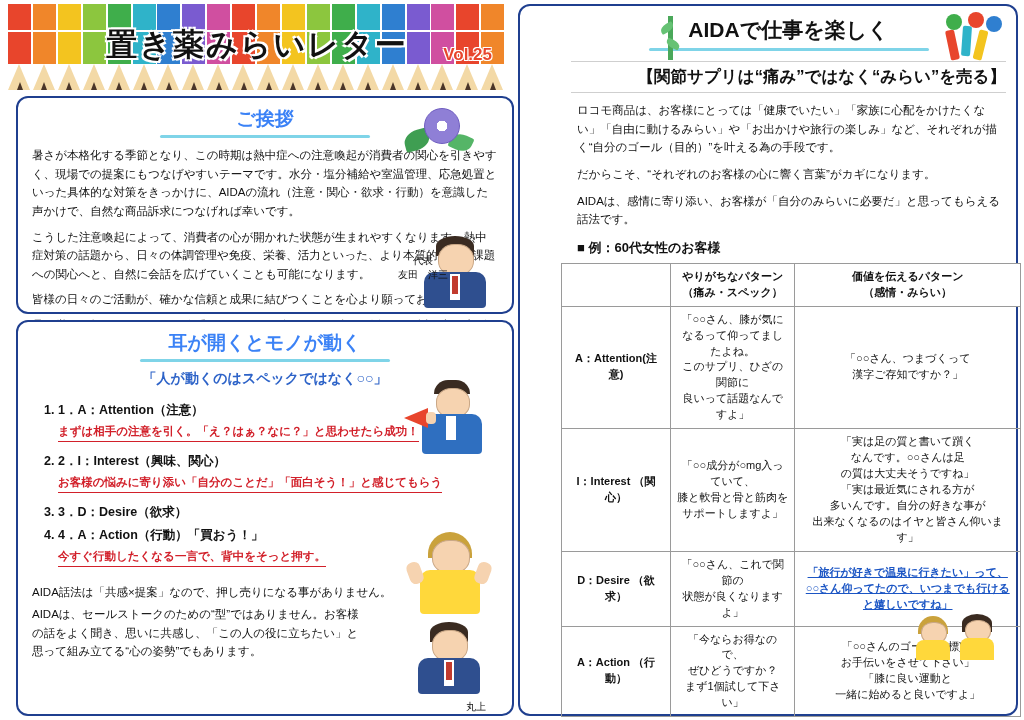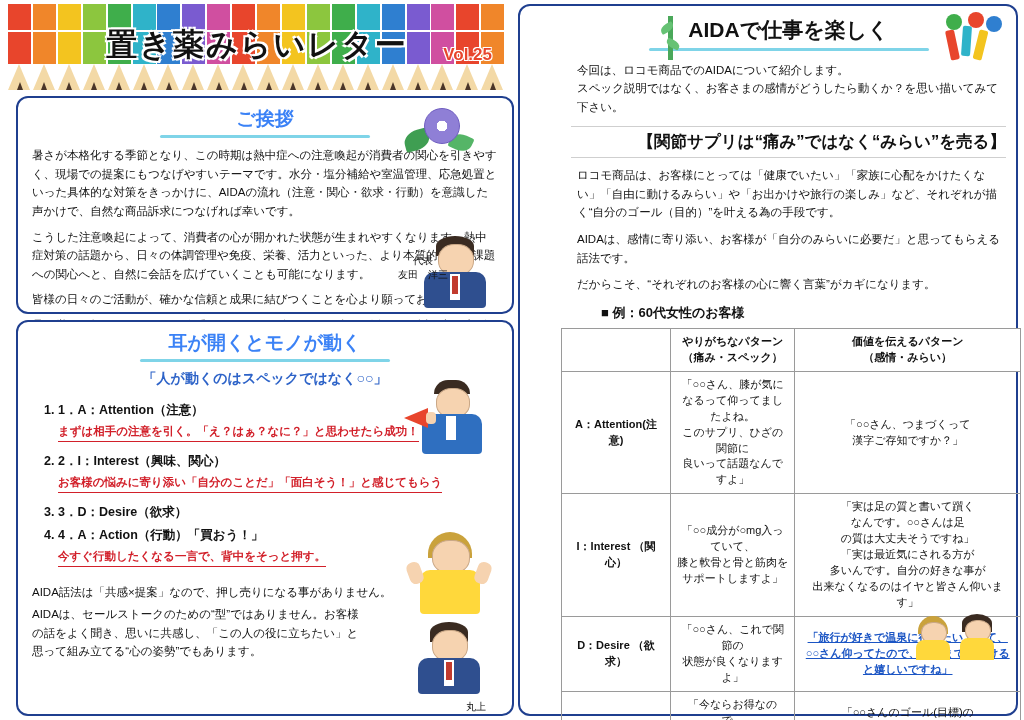--- a/index.html
+++ b/index.html
@@ -78,21 +78,21 @@
   .r-title{
     text-align:center;font-weight:bold;font-size:21px;padding-top:10px;
   }
   .r-title .ul{width:280px;height:3px;background:#7fd4e8;margin:4px auto 0;border-radius:2px;}
   .r-intro{font-size:11.5px;line-height:1.6;padding:10px 16px 0 16px;}
   .r-head2{
     text-align:right;font-weight:bold;font-size:16.5px;margin:10px 10px 0 10px;padding:4px 0;
     border-top:1px solid #cfcfcf;border-bottom:1px solid #cfcfcf;
   }
   .r-para{font-size:11.5px;line-height:1.62;padding:8px 16px 0 16px;}
-  .r-example{font-size:13px;font-weight:bold;padding:10px 16px 4px 16px;margin-left:24px;}
+  .r-example{font-size:13px;font-weight:bold;padding:10px 16px 4px 16px;}
 
   table.aida-table{
     border-collapse:collapse;width:460px;margin:2px auto 0 auto;font-size:11px;
   }
   table.aida-table th, table.aida-table td{
     border:1px solid #9a9a9a;padding:5px 6px;vertical-align:middle;text-align:center;line-height:1.45;
   }
   table.aida-table th{font-weight:bold;font-size:11px;background:#fff;}
   table.aida-table td.rowlab{width:96px;font-weight:bold;text-align:center;font-size:11px;}
   .blue-u{color:#1b55c4;text-decoration:underline;font-weight:bold;}
@@ -366,28 +366,26 @@
         <div style="position:absolute;left:8px;top:0;width:5px;height:44px;background:#4aa85a;"></div>
         <div style="position:absolute;left:0;top:8px;width:14px;height:8px;background:#66c274;border-radius:60% 10%;transform:rotate(-30deg);"></div>
         <div style="position:absolute;left:6px;top:24px;width:14px;height:8px;background:#66c274;border-radius:10% 60%;transform:rotate(25deg);"></div>
       </div>
 
       <div class="r-title">AIDAで仕事を楽しく</div>
       <div class="r-title" style="padding:0;">
           <div class="ul"></div>
         </div>
 
-      <div class="r-intro" style="white-space:pre-line;">今回は、ロコモ商品でのAIDAについて紹介します。
-スペック説明ではなく、お客さまの感情がどうしたら動くか？を思い描いてみて下さい。</div>
 
       <div class="r-head2">【関節サプリは“痛み”ではなく“みらい”を売る】</div>
 
       <div class="r-para">ロコモ商品は、お客様にとっては「健康でいたい」「家族に心配をかけたくない」「自由に動けるみらい」や「お出かけや旅行の楽しみ」など、それぞれが描く“自分のゴール（目的）”を叶える為の手段です。</div>
+      <div class="r-para">だからこそ、“それぞれのお客様の心に響く言葉”がカギになります。</div>
       <div class="r-para">AIDAは、感情に寄り添い、お客様が「自分のみらいに必要だ」と思ってもらえる話法です。</div>
-      <div class="r-para">だからこそ、“それぞれのお客様の心に響く言葉”がカギになります。</div>
 
       <div class="r-example">■ 例：60代女性のお客様</div>
 
       <table class="aida-table">
         <thead>
           <tr>
             <th style="width:96px;white-space:pre-line;"></th>
             <th style="white-space:pre-line;">やりがちなパターン
 （痛み・スペック）</th>
             <th style="white-space:pre-line;">価値を伝えるパターン

